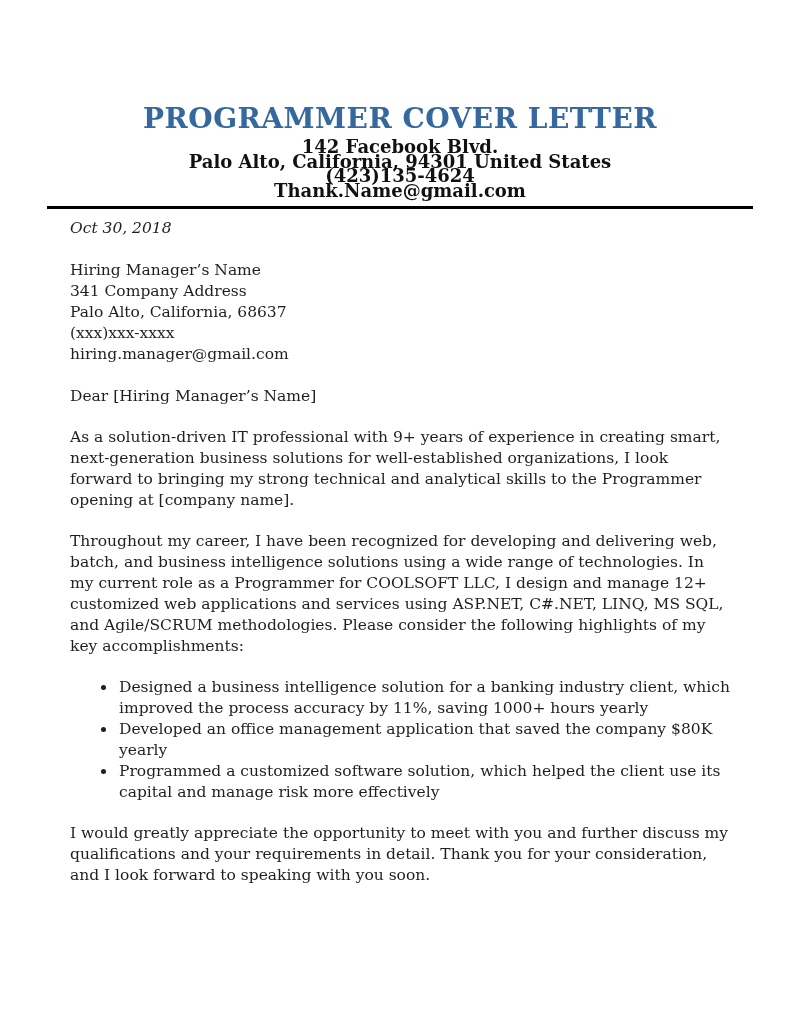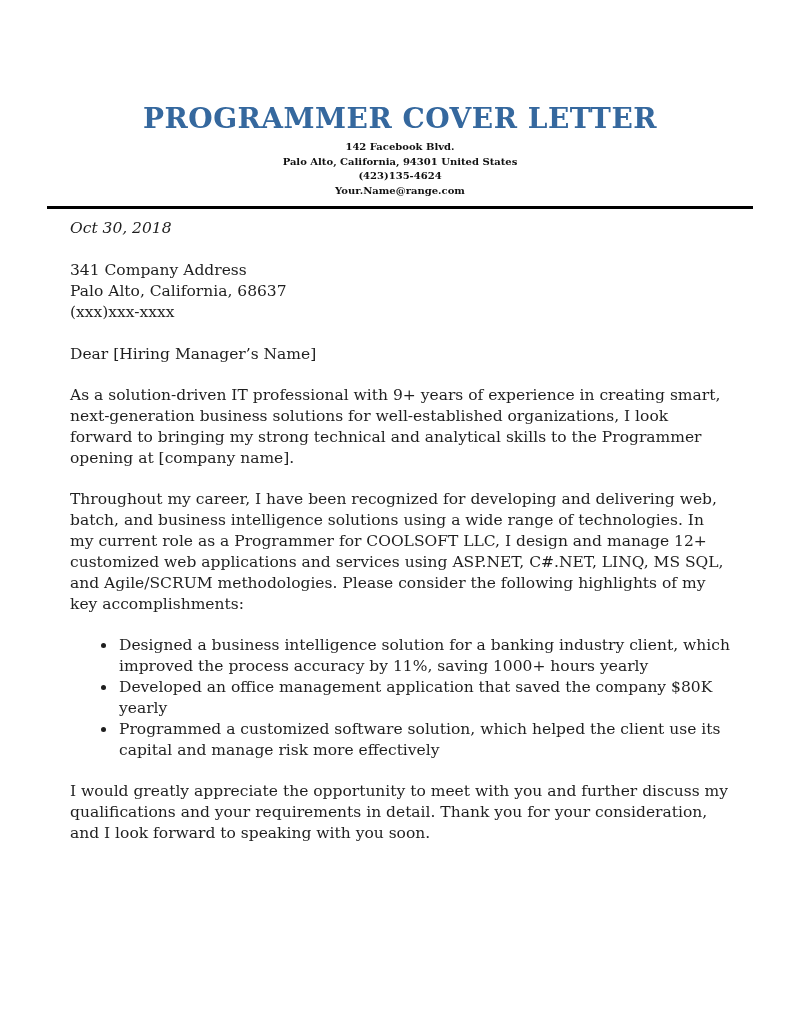--- a/index.html
+++ b/index.html
@@ -22,21 +22,21 @@
     font-size: 28px;
     line-height: 30px;
     font-weight: bold;
     color: #35689e;
     letter-spacing: 0.5px;
   }
   .contact-block {
     margin-top: 6px;
     text-align: center;
     font-weight: bold;
-    font-size: 10px;
+    font-size: 18px;
     line-height: 14.6px;
     color: #111111;
   }
   .header-rule {
     height: 3px;
     background: #000000;
     margin: 8px -23px 0 -23px;
   }
   .date-line { margin: 9px 0 21px 0; font-style: italic; }
   .recipient-block { margin: 21px 0; }
@@ -56,34 +56,36 @@
 <body>
 
 <div class="page">
 
   <header>
     <h1 class="letter-title">PROGRAMMER COVER LETTER</h1>
     <div class="contact-block">
       <div>142 Facebook Blvd.</div>
       <div>Palo Alto, California, 94301 United States</div>
       <div>(423)135-4624</div>
-      <div>Your.Name@range.com</div>
+      <div>Thank.Name@gmail.com</div>
     </div>
   </header>
 
   <div class="header-rule"></div>
 
   <main>
 
     <p class="date-line">Oct 30, 2018</p>
 
     <div class="recipient-block">
+      <div>Hiring Manager’s Name</div>
       <div>341 Company Address</div>
       <div>Palo Alto, California, 68637</div>
       <div>(xxx)xxx-xxxx</div>
+      <div>hiring.manager@gmail.com</div>
     </div>
 
     <p>Dear [Hiring Manager’s Name]</p>
 
     <p>As a solution-driven IT professional with 9+ years of experience in creating smart, next-generation business solutions for well-established organizations, I look forward to bringing my strong technical and analytical skills to the Programmer opening at [company name].</p>
 
     <p>Throughout my career, I have been recognized for developing and delivering web, batch, and business intelligence solutions using a wide range of technologies. In my current role as a Programmer for COOLSOFT LLC, I design and manage 12+ customized web applications and services using ASP.NET, C#.NET, LINQ, MS SQL, and Agile/SCRUM methodologies. Please consider the following highlights of my key accomplishments:</p>
 
     <ul class="accomplishments">
       <li>Designed a business intelligence solution for a banking industry client, which improved the process accuracy by 11%, saving 1000+ hours yearly</li>

